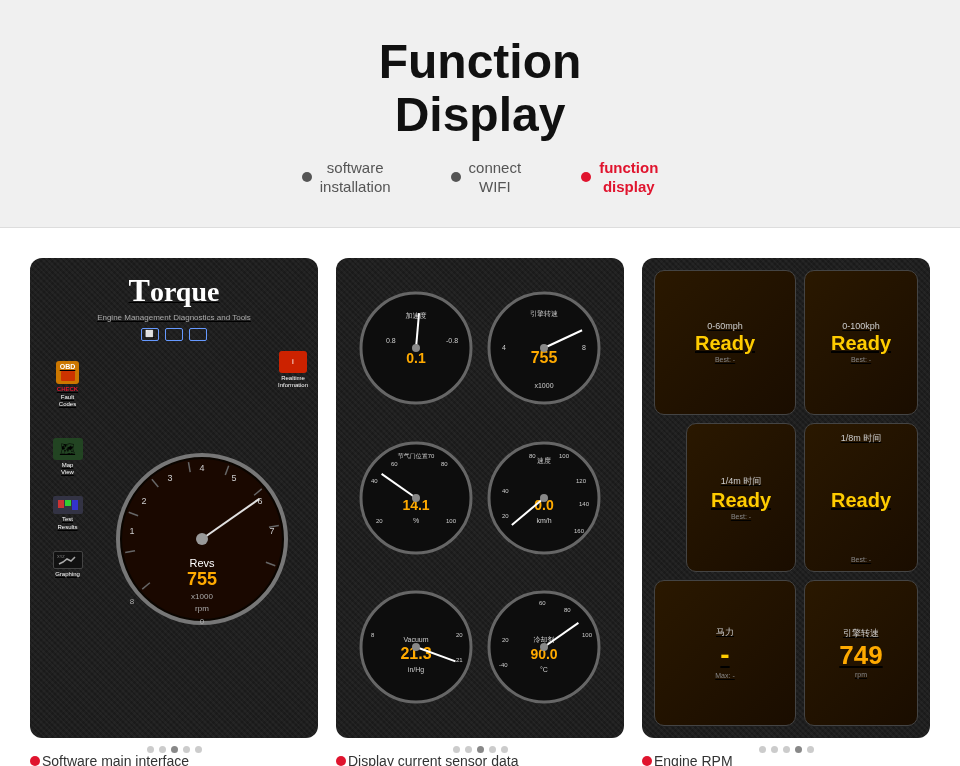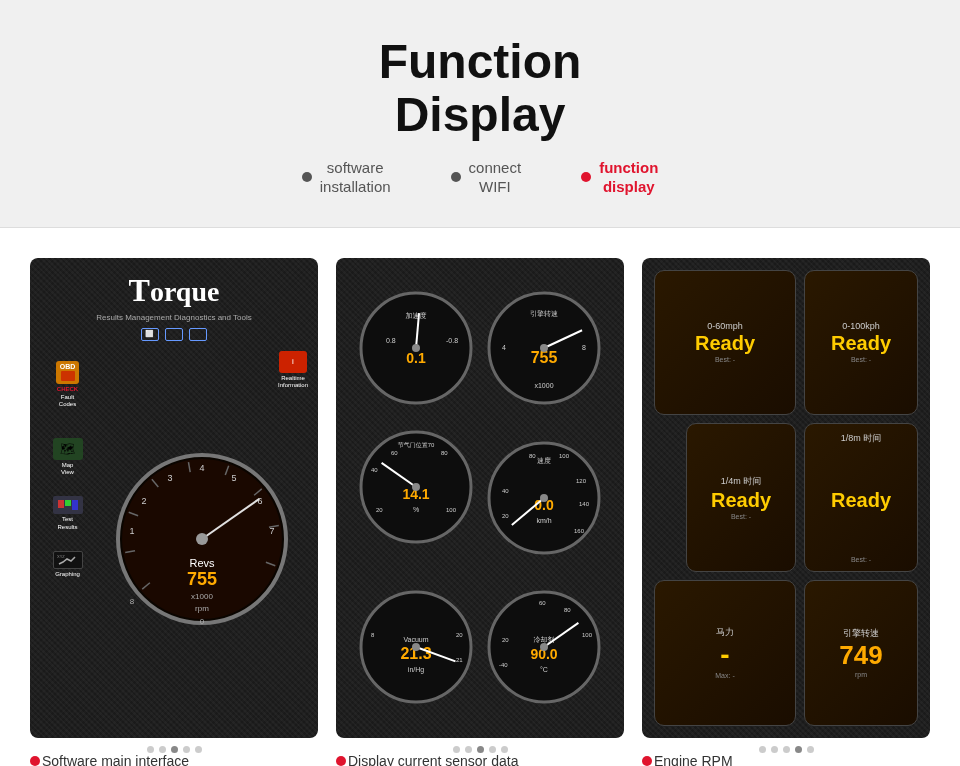--- a/index.html
+++ b/index.html
@@ -71,23 +71,24 @@
     }
 
     .screenshot-card {
       flex: 1;
       max-width: 290px;
     }
 
     .screenshot-img {
       width: 100%;
       height: 480px;
-      border-radius: 6px;
+      border-radius: 12px;
       overflow: hidden;
       position: relative;
+      text-decoration: underline;
     }
 
     
     .dots-row {
       display: flex;
       justify-content: center;
       gap: 5px;
       margin-top: 8px;
     }
     .dot-ind {
@@ -175,21 +176,21 @@
 
     <div class="screenshot-card">
       <div class="screenshot-img">
         <div class="screen-wrapper carbon-bg">
 
           <div style="width:100%;height:100%;display:flex;flex-direction:column;align-items:center;padding:14px 10px 10px;position:relative;">
 
             <div style="text-align:center;margin-bottom:4px;">
               <span style="font-size:28px;font-family:'Georgia',serif;font-weight:bold;color:#fff;"><span style="font-size:32px;">T</span>orque</span>
             </div>
-            <div style="color:#aaa;font-size:8px;text-align:center;margin-bottom:6px;">Results Management Diagnostics and Tools</div>
+            <div style="color:#aaa;font-size:8px;text-align:center;margin-bottom:6px;">Engine Management Diagnostics and Tools</div>
 
             <div style="display:flex;gap:6px;margin-bottom:10px;">
               <div style="width:18px;height:13px;border:1.5px solid #6699ff;border-radius:2px;display:flex;align-items:center;justify-content:center;">
                 <span style="color:#6699ff;font-size:7px;">⬜</span>
               </div>
               <div style="width:18px;height:13px;border:1.5px solid #6699ff;border-radius:2px;"></div>
               <div style="width:18px;height:13px;border:1.5px solid #6699ff;border-radius:2px;"></div>
             </div>
 
             <div style="display:flex;width:100%;flex:1;position:relative;">
@@ -322,21 +323,21 @@
                 <text x="60" y="28" fill="#ccc" font-size="7" text-anchor="middle">引擎转速</text>
                 <text x="18" y="62" fill="#ccc" font-size="7">4</text>
                 <text x="98" y="62" fill="#ccc" font-size="7">8</text>
                 <text x="60" y="100" fill="#ccc" font-size="7" text-anchor="middle">x1000</text>
                 <text x="60" y="75" fill="#ffaa00" font-size="16" text-anchor="middle" font-weight="bold">755</text>
                 <line x1="60" y1="60" x2="60" y2="18" stroke="#fff" stroke-width="2" transform="rotate(65 60 60)"></line>
                 <circle cx="60" cy="60" r="4" fill="#888"></circle>
               </svg>
             </div>
 
-            <div style="display:flex;align-items:flex-start;justify-content:center;">
+            <div style="display:flex;align-items:center;justify-content:center;">
               <svg width="120" height="120" viewBox="0 0 120 120">
                 <circle cx="60" cy="60" r="55" fill="#0d0d0d" stroke="#666" stroke-width="3"></circle>
                 <text x="15" y="45" fill="#ccc" font-size="6">40</text>
                 <text x="35" y="28" fill="#ccc" font-size="6">60</text>
                 <text x="60" y="20" fill="#ccc" font-size="6" text-anchor="middle">节气门位置70</text>
                 <text x="85" y="28" fill="#ccc" font-size="6">80</text>
                 <text x="20" y="85" fill="#ccc" font-size="6">20</text>
                 <text x="90" y="85" fill="#ccc" font-size="6">100</text>
                 <text x="60" y="72" fill="#ffaa00" font-size="14" text-anchor="middle" font-weight="bold">14.1</text>
                 <text x="60" y="85" fill="#ccc" font-size="7" text-anchor="middle">%</text>

